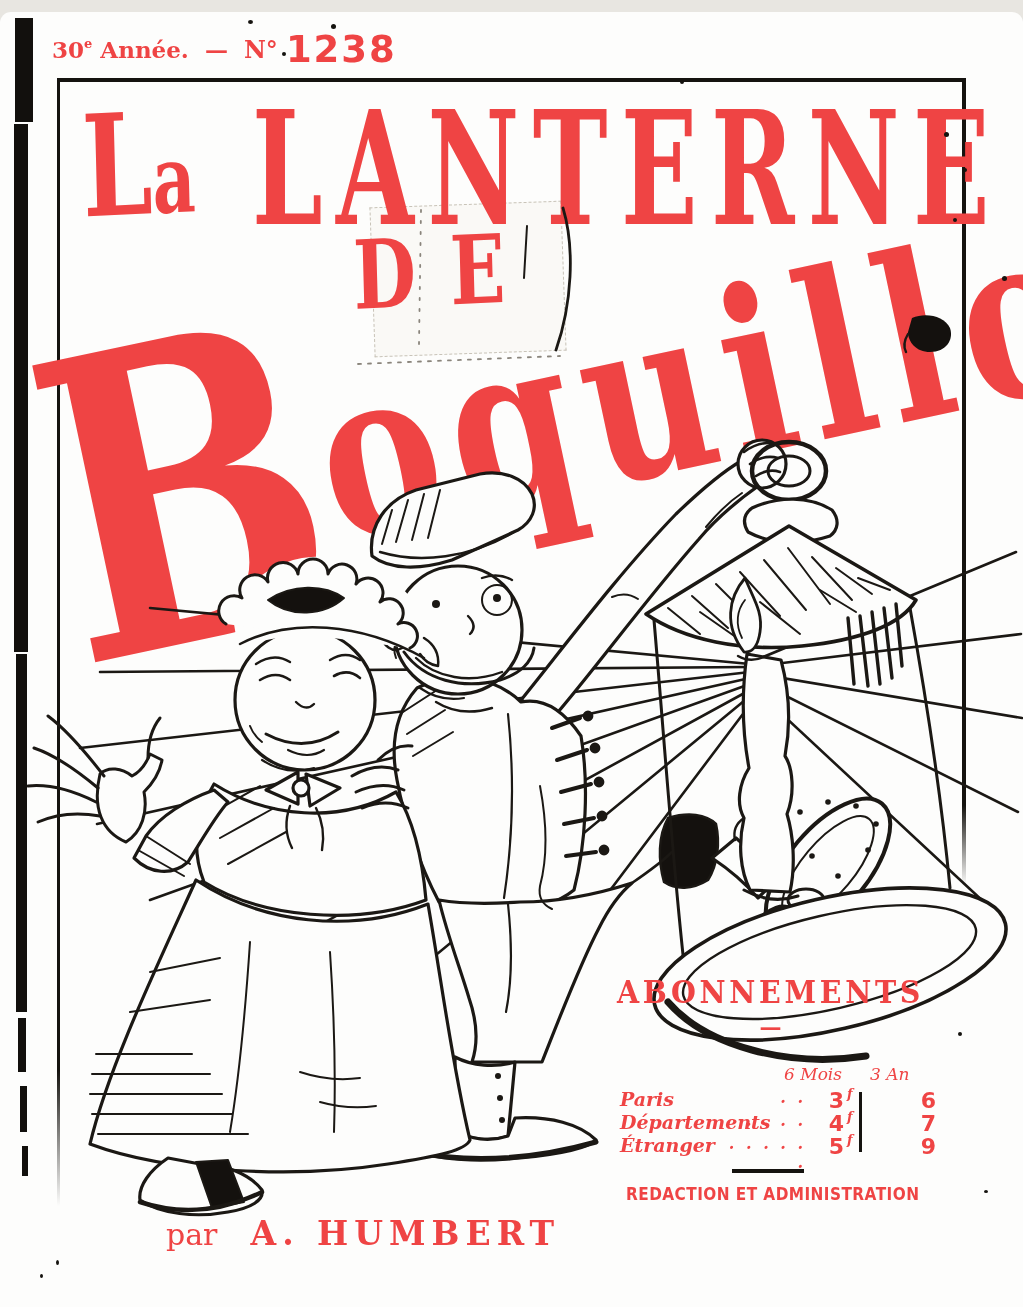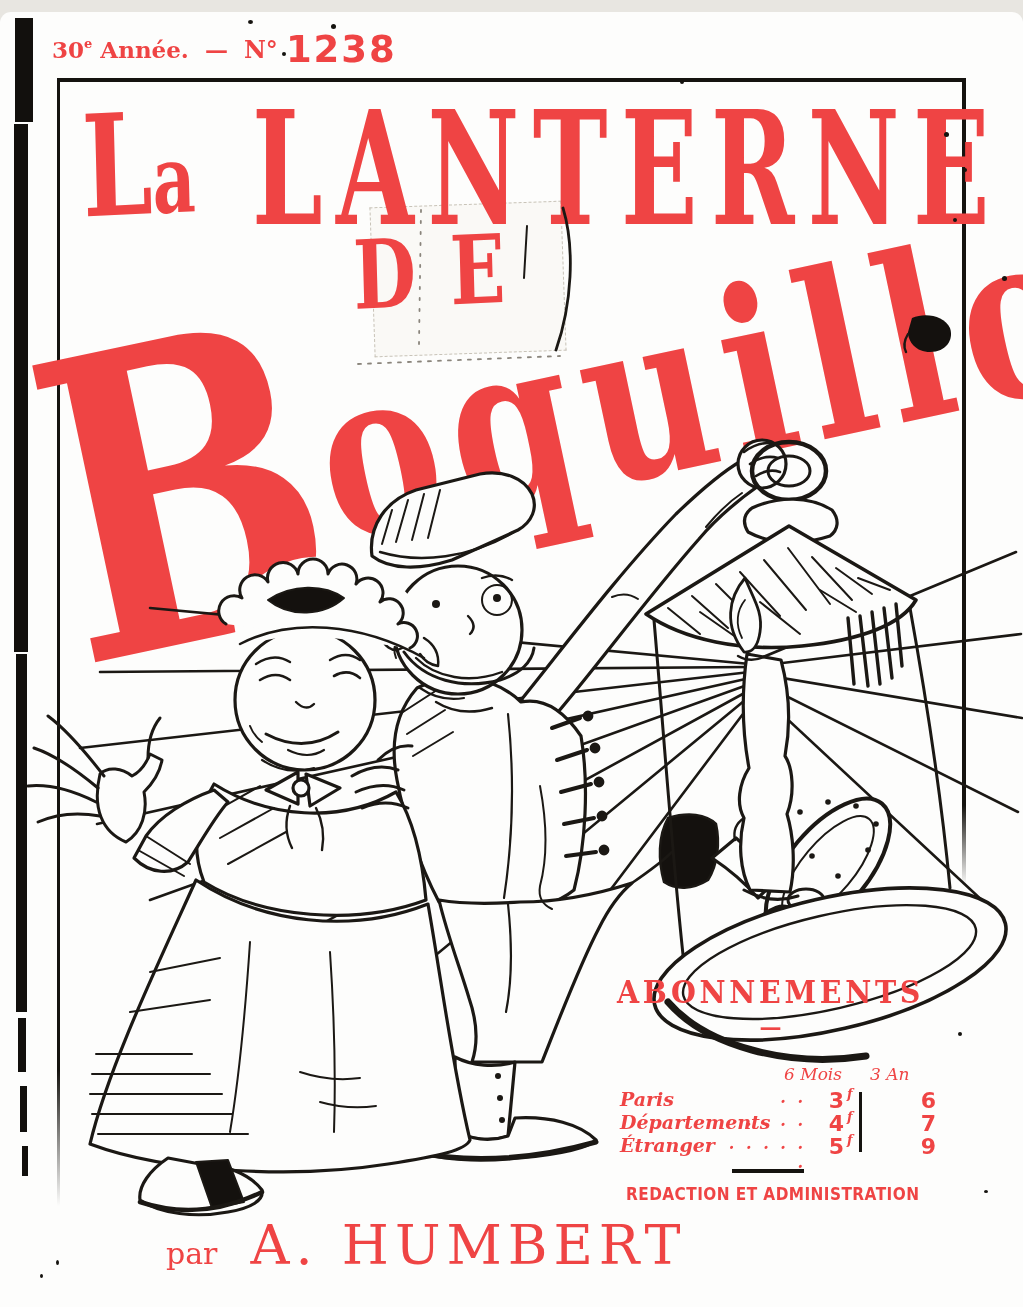--- a/index.html
+++ b/index.html
@@ -53,21 +53,21 @@
   .subs-dots{position:absolute;left:120px;width:88px;text-align:right;letter-spacing:3px;font-size:16px;}
   .subs-six{position:absolute;left:216px;width:30px;text-align:right;font-style:normal;font-family:"DejaVu Sans",sans-serif;font-size:22px;font-weight:800;}
   .subs-unit{position:absolute;left:249px;top:-2px;font-size:13px;font-style:italic;}
   .subs-year{position:absolute;left:268px;width:70px;text-align:right;font-style:normal;font-family:"DejaVu Sans",sans-serif;font-size:22px;font-weight:800;}
   .subs-vline{position:absolute;left:261px;top:118px;width:3px;height:60px;background:#15130f;}
   .subs-rule{margin:12px 0 0 134px;width:72px;height:4px;background:#15130f;}
   
   .founded{position:absolute;left:286px;top:1158px;font-size:37px;font-style:italic;font-weight:600;letter-spacing:3px;white-space:nowrap;}
   .byline{position:absolute;left:166px;top:1202px;white-space:nowrap;}
   .byline .par{font-size:30px;margin-right:28px;}
-  .byline .founder{font-size:54px;font-weight:normal;letter-spacing:6px;}
+  .byline .founder{font-size:33px;font-weight:bold;letter-spacing:6px;}
   
   .office-head{position:absolute;left:626px;top:1172px;font-family:"DejaVu Sans",sans-serif;font-size:17px;font-weight:800;white-space:nowrap;transform:scaleX(.9);transform-origin:0 0;letter-spacing:.5px;}
   .office-addr{position:absolute;left:656px;top:1204px;font-size:31px;font-weight:bold;letter-spacing:2px;white-space:nowrap;}
   
   .speck{position:absolute;border-radius:50%;background:#15130f;}
 </style>
 </head>
 <body>
 
 <div class="page">

